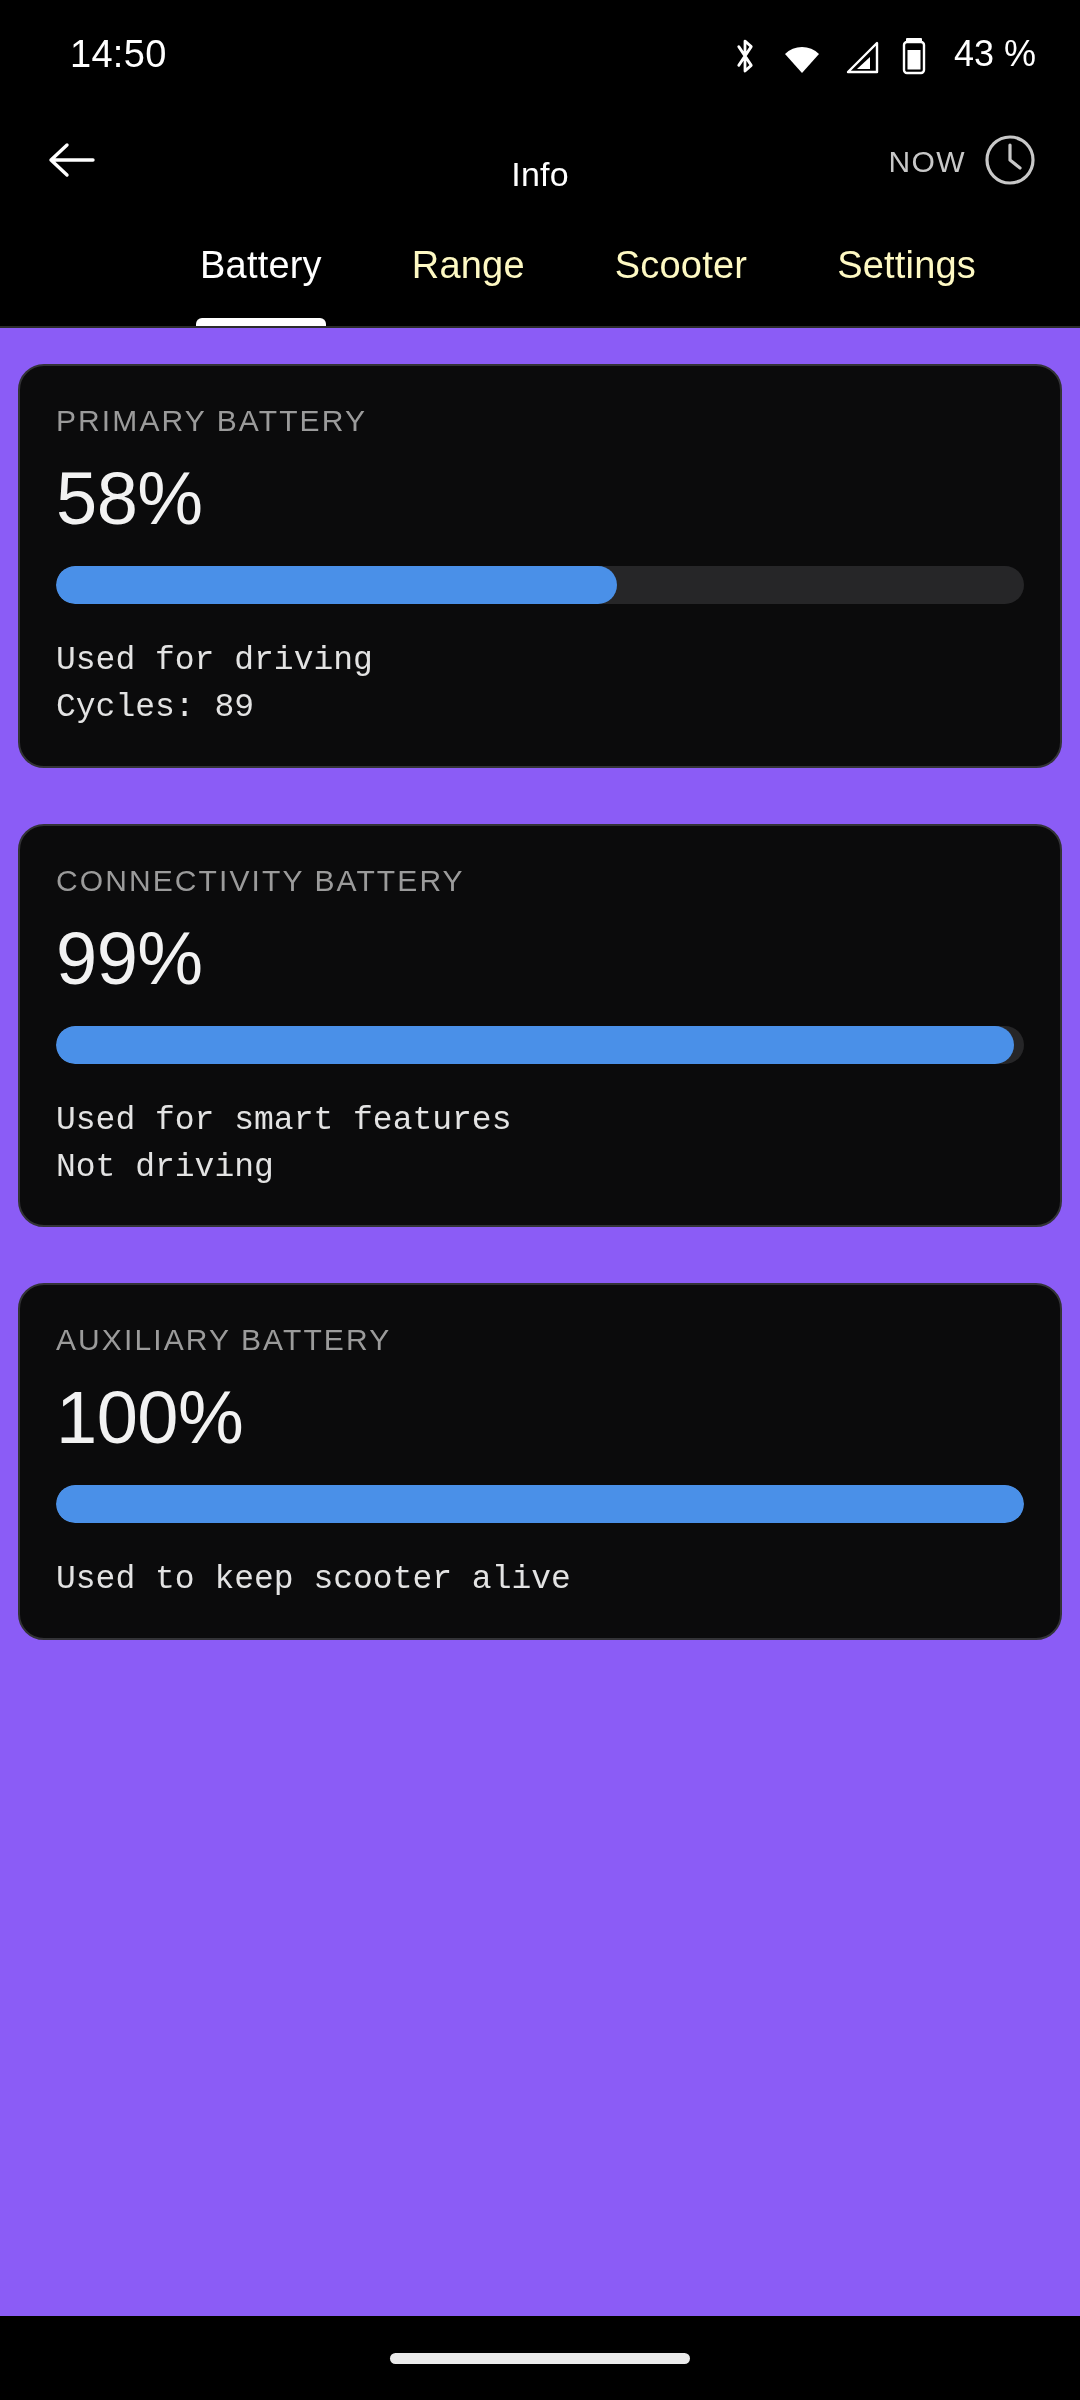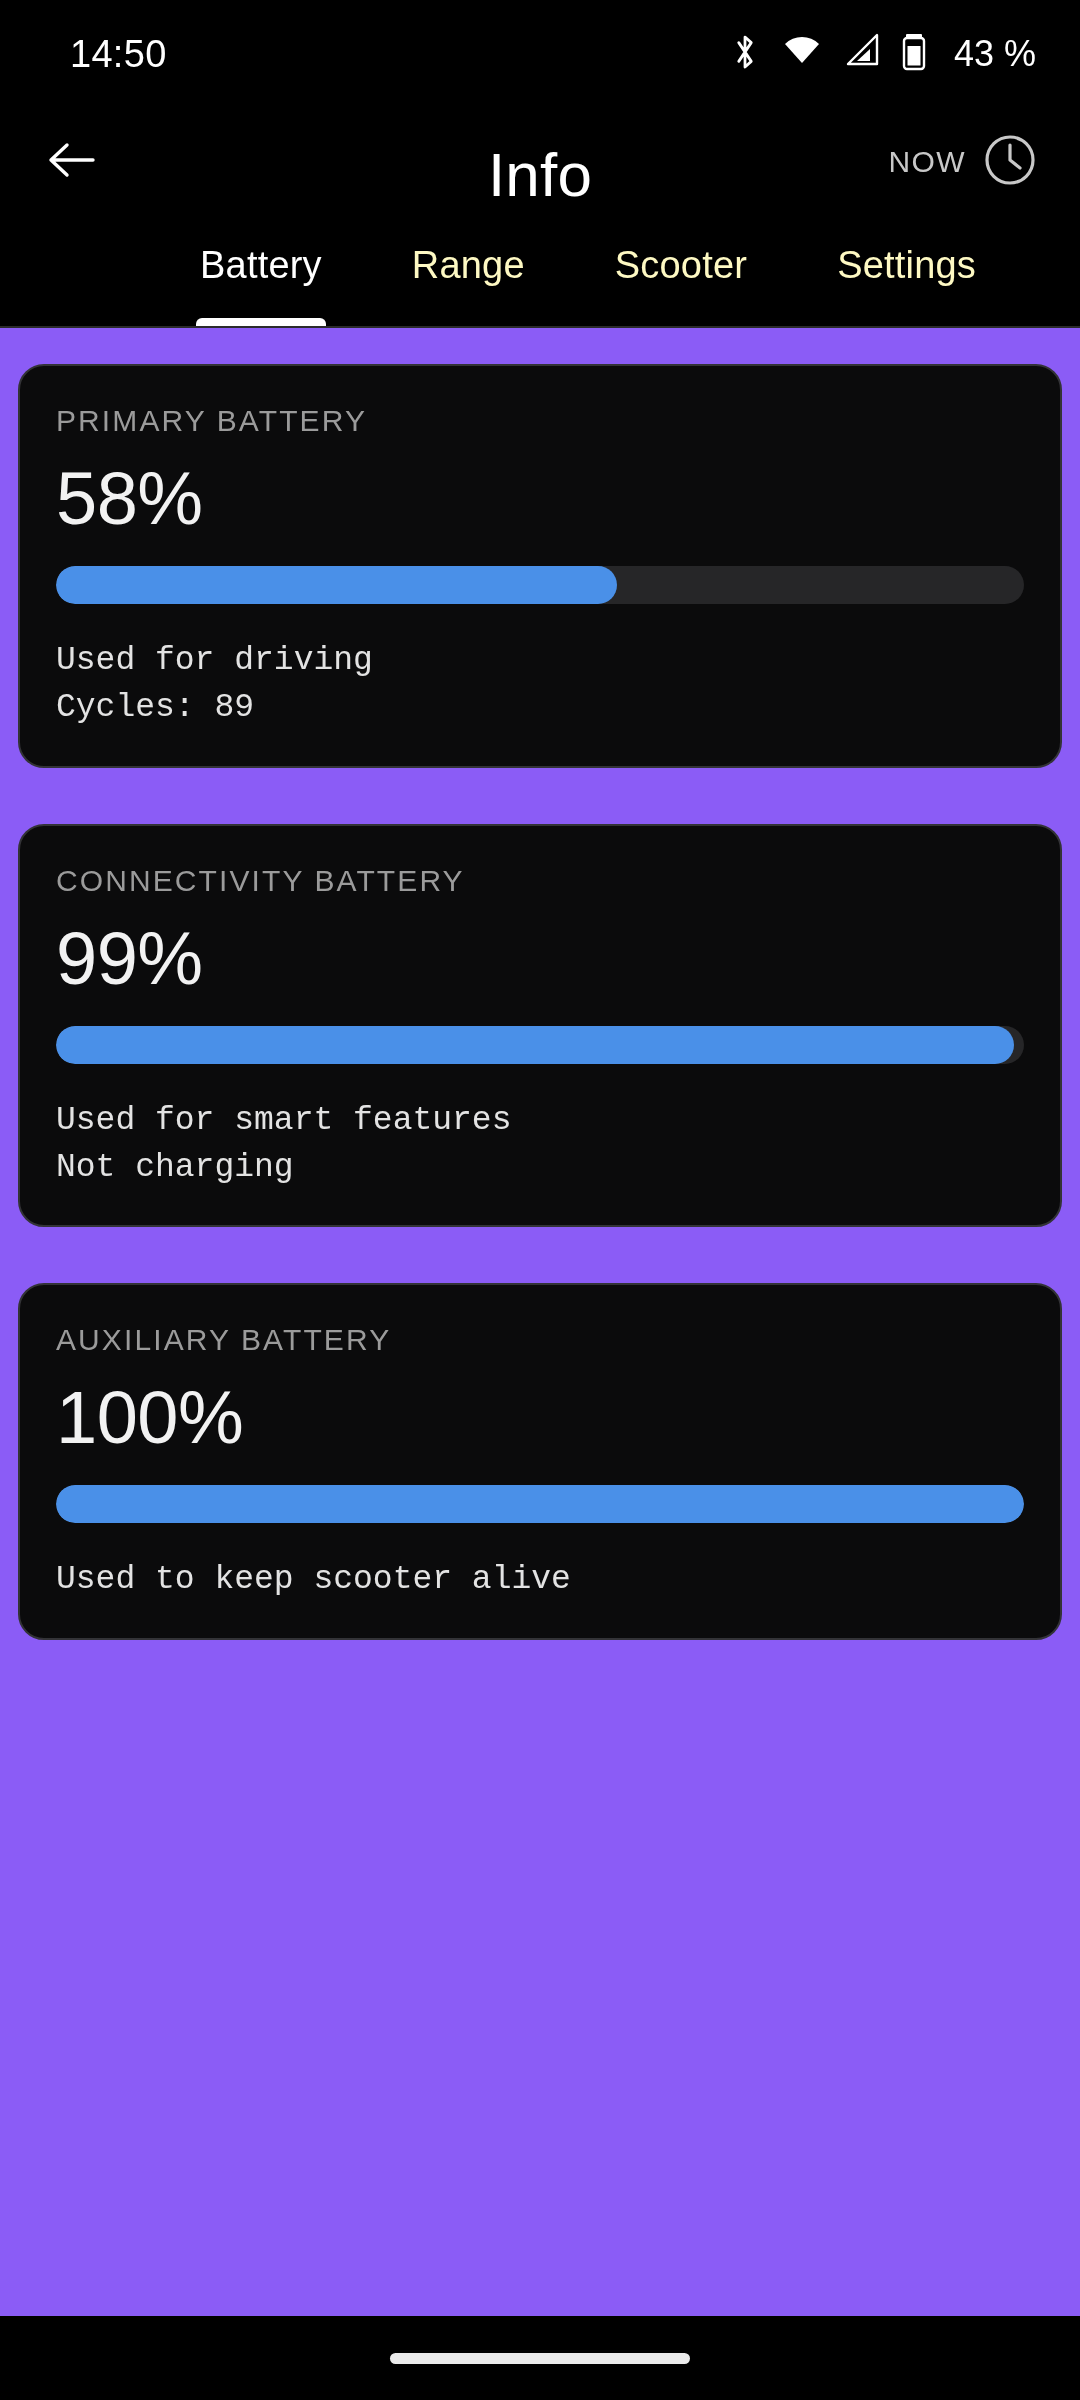--- a/index.html
+++ b/index.html
@@ -24,21 +24,21 @@
     display:flex; align-items:center;
     justify-content:space-between;
     padding:0 44px 0 70px;
   }
   .status-clock {
     color:#ffffff;
     font-size:38px;
     letter-spacing:0.3px;
   }
   .status-icons {
-    display:flex; align-items:flex-start; gap:22px;
+    display:flex; align-items:flex-end; gap:22px;
   }
   .status-icons svg { display:block; }
   .status-battery-pct {
     color:#ffffff;
     font-size:36px;
     margin-left:6px;
     white-space:nowrap;
   }
 
   
@@ -53,21 +53,21 @@
     position:absolute; left:32px; top:50%;
     transform:translateY(-50%);
     width:78px; height:78px;
     display:flex; align-items:center; justify-content:center;
     cursor:pointer;
   }
   .app-title {
     position:absolute; left:0; right:0;
     text-align:center;
     color:#ffffff;
-    font-size:62px;
+    font-size:34px;
     font-weight:400;
     letter-spacing:0.2px;
     margin-top:24px;
   }
   .now-btn {
     position:absolute; right:42px; top:50%;
     transform:translateY(-50%);
     display:flex; align-items:center; gap:16px;
     cursor:pointer;
   }
@@ -258,21 +258,21 @@
       <div class="card-note">Cycles: 89</div>
     </div>
 
     <div class="card">
       <div class="card-label">CONNECTIVITY BATTERY</div>
       <div class="card-value">99%</div>
       <div class="progress-track">
         <div class="progress-fill" style="width: 99%;"></div>
       </div>
       <div class="card-note">Used for smart features</div>
-      <div class="card-note">Not charging</div>
+      <div class="card-note">Not driving</div>
     </div>
 
     <div class="card">
       <div class="card-label">AUXILIARY BATTERY</div>
       <div class="card-value">100%</div>
       <div class="progress-track">
         <div class="progress-fill" style="width: 100%;"></div>
       </div>
       <div class="card-note">Used to keep scooter alive</div>
     </div>

